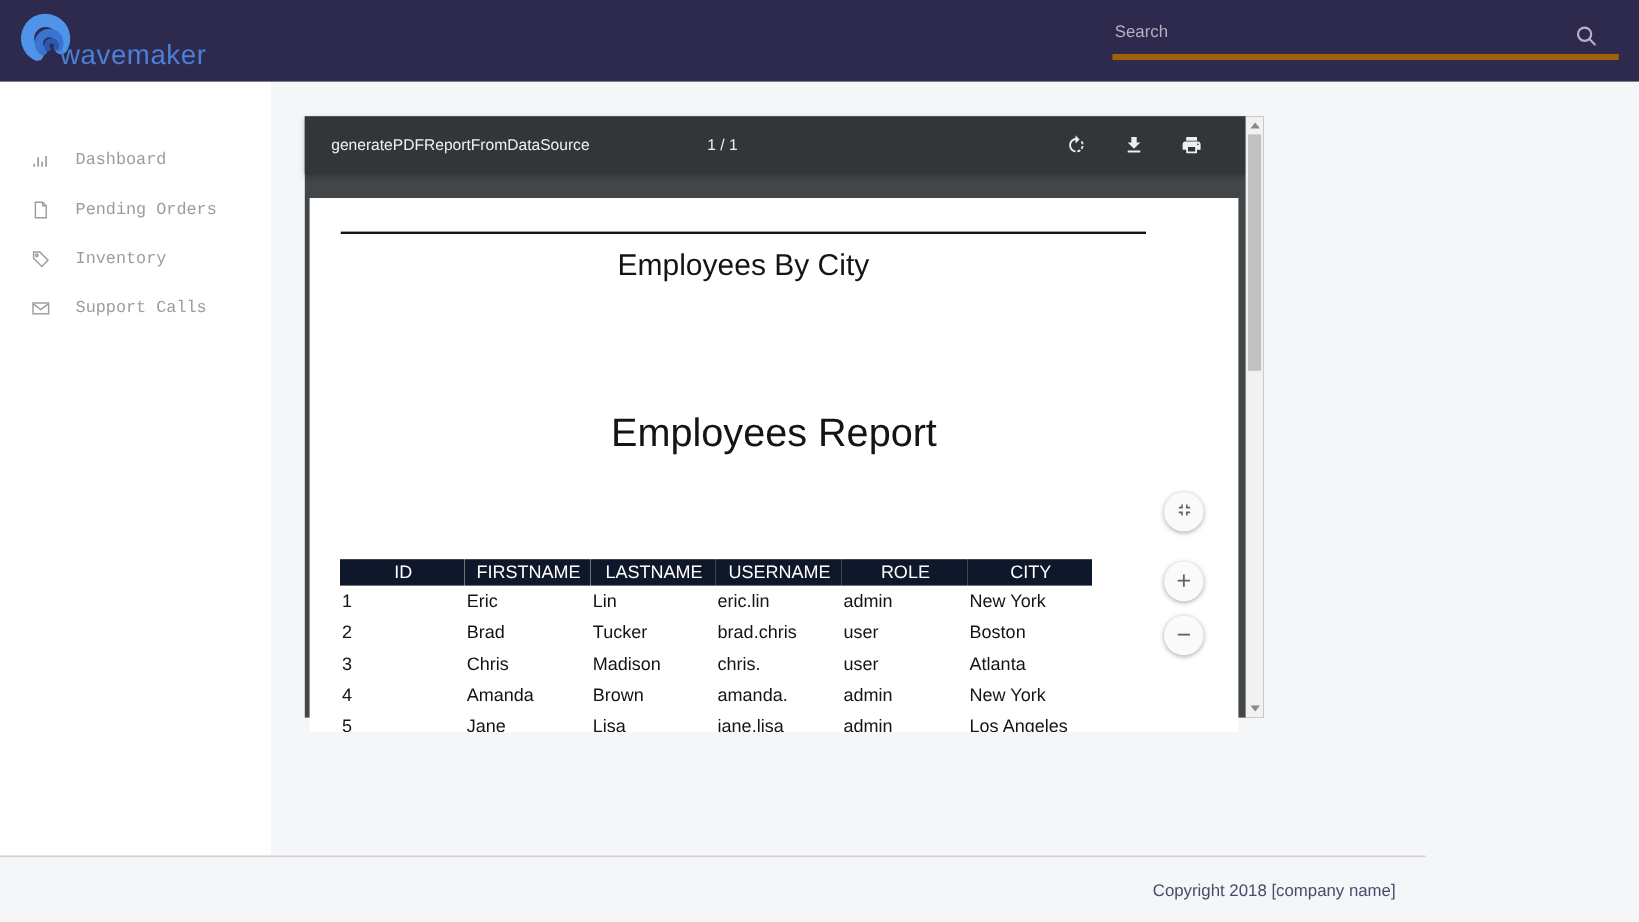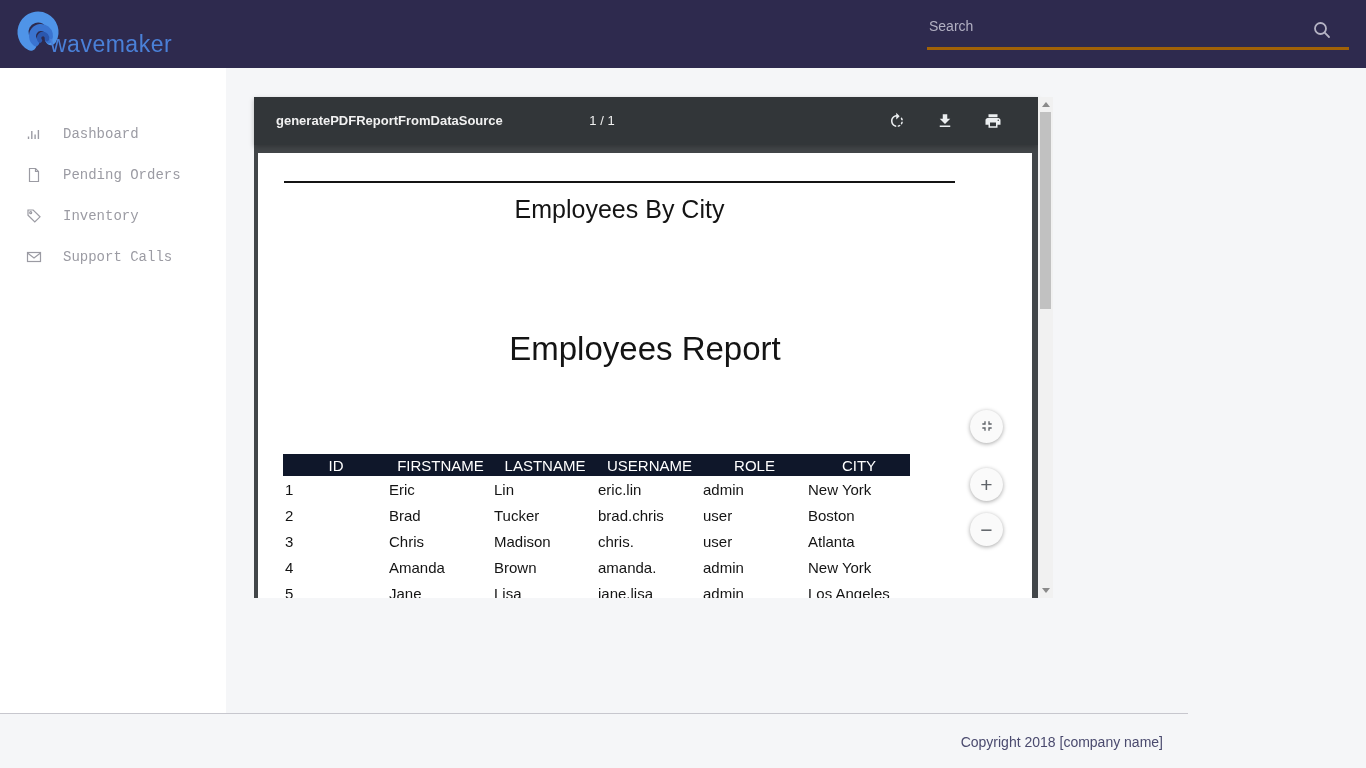--- a/index.html
+++ b/index.html
@@ -3,42 +3,42 @@
 <meta charset="utf-8">
 <style>
   * { margin:0; padding:0; box-sizing:border-box; }
   html,body { width:1366px; height:768px; overflow:hidden; }
   body { font-family:"Liberation Sans", sans-serif; background:#f5f6f8; position:relative; }
 
   
   .header { position:absolute; top:0; left:0; width:1366px; height:68px; background:#2e2a4e; z-index:5; }
   .logo { position:absolute; left:14px; top:9px; display:flex; align-items:flex-end; cursor:default;text-align:center; }
   .logo-text { color:#4a80d8; font-size:23px; letter-spacing:.5px; margin-left:-12px; margin-bottom:3px; }
-  .search-wrap { position:absolute; left:927px; top:12px; width:422px; height:38px; border-bottom:3px solid #a16207; }
+  .search-wrap { position:absolute; left:927px; top:12px; width:422px; height:38px; border-bottom:5px solid #a16207; }
   .search-input { position:absolute; left:2px; top:6px; width:370px; background:transparent; border:none; outline:none; color:#d6d5e2; font-size:14px; font-family:"Liberation Sans", sans-serif; }
   .search-input::placeholder { color:#b2b0c2; }
   .search-icon { position:absolute; right:16px; top:7px; width:22px; height:22px; cursor:pointer; }
 
   
   .sidebar { position:absolute; top:68px; left:0; width:226px; height:645px; background:#ffffff; padding-top:45px;font-family:Liberation Mono, monospace; }
   .side-item { display:flex; align-items:center; height:41px; padding-left:26px; color:#9b9ba3; font-size:14px; cursor:pointer; }
   .side-item .sicon { width:16px; height:16px; margin-right:21px; flex:none; }
 
   
   .content { position:absolute; top:68px; left:226px; width:1140px; height:645px; background:#f5f6f8; }
 
   
   .viewer { position:absolute; left:28px; top:29px; width:799px; height:501px; background:#424649; }
   .viewer-toolbar { position:absolute; top:0; left:0; width:784px; height:48px; background:#323639; box-shadow:0 2px 5px rgba(0,0,0,.25); }
-  .vt-title { position:absolute; left:22px; top:0; line-height:48px; color:#f1f1f1; font-size:13px; font-weight:bold; }
+  .vt-title { position:absolute; left:22px; top:0; line-height:48px; color:#f1f1f1; font-size:13px; font-weight:normal; }
   .vt-page { position:absolute; left:0; top:0; width:696px; text-align:center; line-height:48px; color:#f1f1f1; font-size:13px; }
   .vt-actions { position:absolute; right:36px; top:15px; display:flex; gap:30px; }
   .vt-btn { width:18px; height:18px; cursor:pointer; }
 
-  .pdf-page { position:absolute; left:4px; top:56px; width:774px; height:445px; background:#ffffff; overflow:hidden; }
+  .pdf-page { position:absolute; left:4px; top:68px; width:774px; height:445px; background:#ffffff; overflow:hidden; }
   .doc-rule { position:absolute; left:26px; top:28px; width:671px; height:2px; background:#141414; }
   .doc-section-title { position:absolute; left:26px; top:42px; width:671px; text-align:center; font-size:25px; color:#141414; }
   .doc-report-title { position:absolute; left:0; top:140px; width:774px; text-align:center; font-size:33px; color:#141414;margin-top:37px; }
   .doc-table { position:absolute; left:25px; top:301px; width:627px; border-collapse:collapse; table-layout:fixed; }
   .doc-table th { background:#0f172a; color:#ffffff; font-weight:normal; text-align:center; font-size:15px; height:22px; padding:0 0 0 2px; white-space:nowrap; overflow:hidden; }
   .doc-table td { color:#141414; font-size:15px; height:26px; padding:0 0 0 2px; vertical-align:middle; white-space:nowrap; overflow:hidden; }
 
   
   .vscroll { position:absolute; right:0; top:0; width:15px; height:501px; background:#f1f1f1; }
   .vs-arrow { position:absolute; left:0; width:15px; height:15px; display:flex; align-items:center; justify-content:center; cursor:pointer; }

